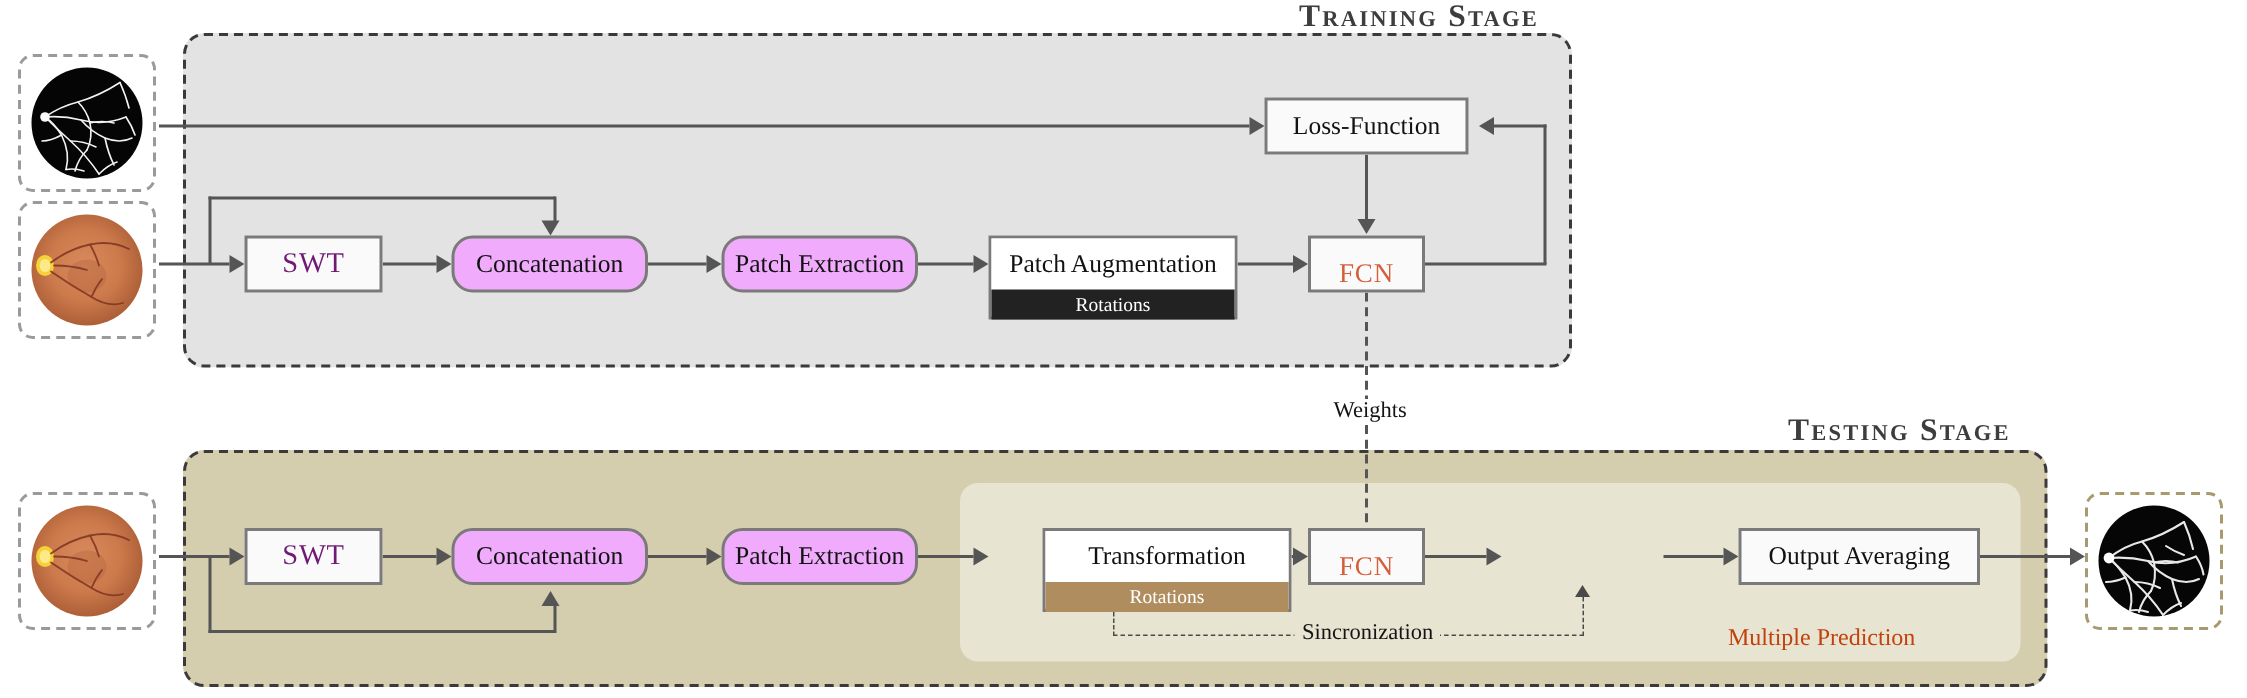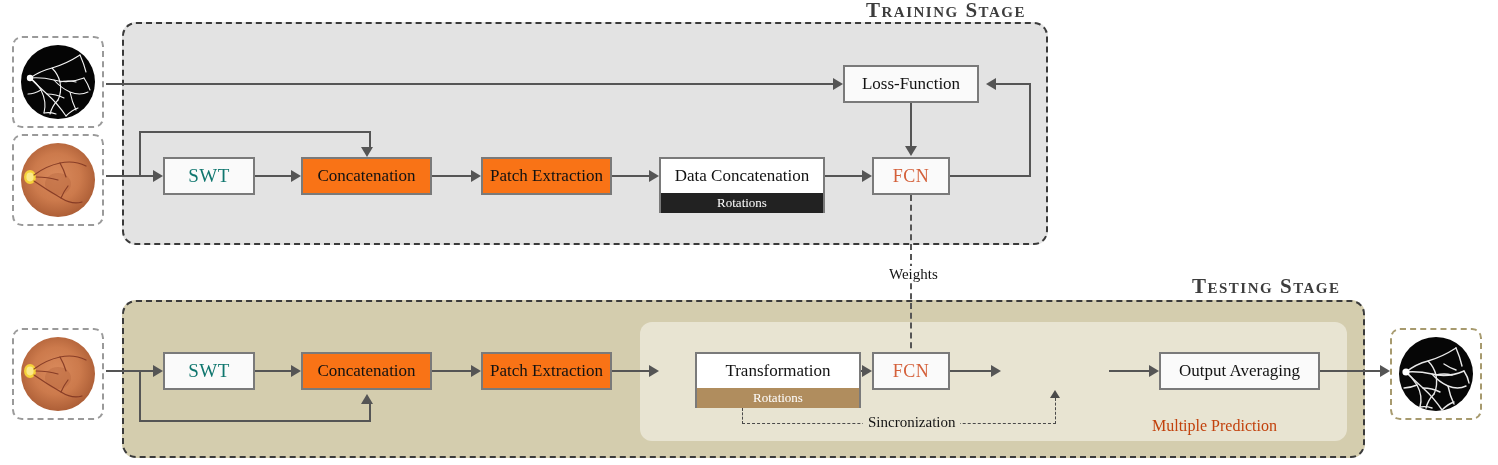--- a/index.html
+++ b/index.html
@@ -57,23 +57,23 @@
     background: #fafafa;
     border: 2px solid #7a7a7a;
     display: flex;
     align-items: center;
     justify-content: center;
     font-size: 17px;
     color: #121212;
     white-space: nowrap;
     z-index: 6;
   }
-  .pbox.white-fill { background: #f97316; }
-  .pbox.swt { color: #0f766e; font-size: 19px; letter-spacing: 0.5px; }
-  .pbox.fcn { color: #d4603a; font-size: 18px; letter-spacing: 0.5px; }
+  .pbox.white-fill { background: #f0abfc; border-radius: 14px; }
+  .pbox.swt { color: #701a75; font-size: 19px; letter-spacing: 0.5px; }
+  .pbox.fcn { color: #d4603a; font-size: 18px; letter-spacing: 0.5px; align-items: flex-end; }
 
   
   .cbox {
     position: absolute;
     border: 2px solid #7a7a7a;
     z-index: 6;
     background: #ffffff;
   }
   .cbox .ctitle {
     height: 34px;
@@ -236,21 +236,21 @@
 
   <div class="pbox white-fill" style="left:301px; top:157px; width:131px; height:38px;">
     <span>Concatenation</span>
   </div>
 
   <div class="pbox white-fill" style="left:481px; top:157px; width:131px; height:38px;">
     <span>Patch Extraction</span>
   </div>
 
   <div class="cbox" style="left:659px; top:157px; width:166px; height:56px;">
-    <div class="ctitle">Data Concatenation</div>
+    <div class="ctitle">Patch Augmentation</div>
     <div class="cstrip dark">Rotations</div>
   </div>
 
   <div class="pbox fcn" style="left:872px; top:157px; width:78px; height:38px;">
     <span>FCN</span>
   </div>
 
   <div class="pbox" style="left:843px; top:65px; width:136px; height:38px;align-items:center;">
     <span>Loss-Function</span>
   </div>

